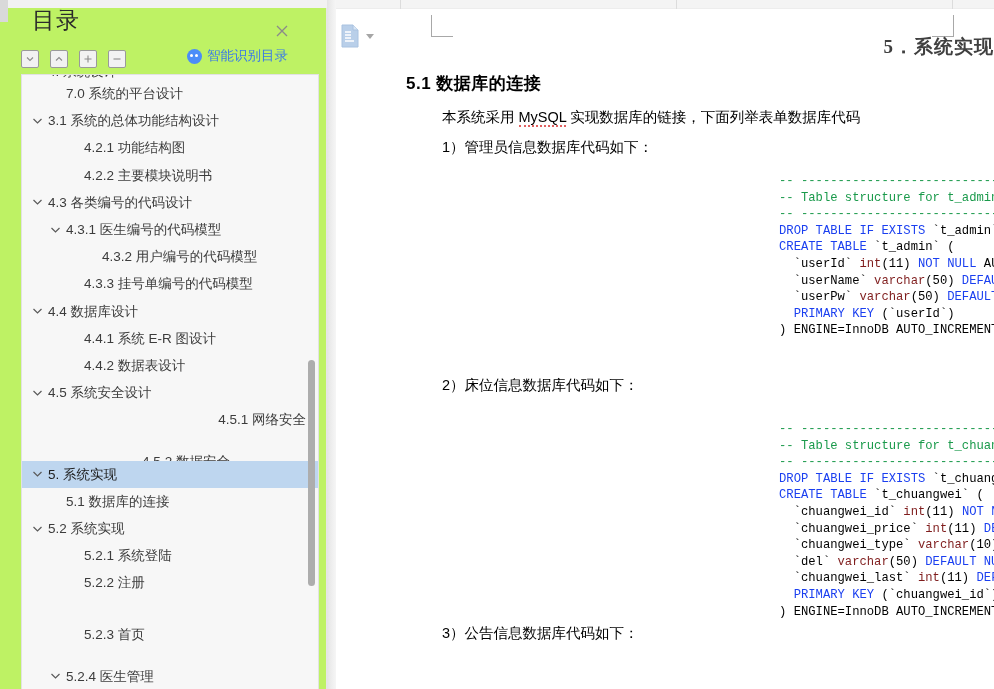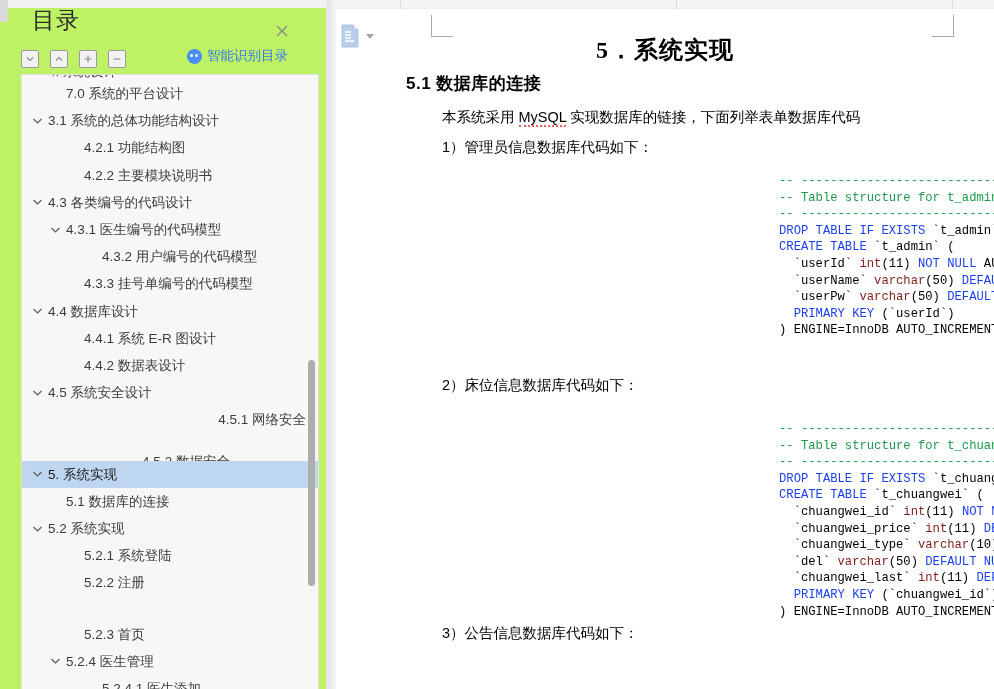--- a/index.html
+++ b/index.html
@@ -282,25 +282,25 @@
     border-left: 4px solid transparent;
     border-right: 4px solid transparent;
     border-top: 5px solid #a6a6a6;
   }
 
   .doc-h1 {
     position: absolute;
     left: 0;
     top: 24px;
     width: 658px;
-    text-align: center;
+    text-align: right;
     font-family: "Liberation Serif", "DejaVu Serif", serif;
-    font-size: 24px;
+    font-size: 19px;
     font-weight: bold;
-    color: #000000;
+    color: #404040;
     letter-spacing: 1px;
   }
   .doc-h2 {
     position: absolute;
     left: 70px;
     top: 62px;
     font-family: "Liberation Sans", "DejaVu Sans", sans-serif;
     font-size: 17px;
     font-weight: bold;
     color: #000000;
@@ -499,21 +499,21 @@
             <span class="row-label">5.2.1  系统登陆</span>
           </div>
           <div class="tree-row" style="padding-left: 44px;">
             <span class="caret empty"></span>
             <span class="row-label">5.2.2  注册</span>
           </div>
           <div class="tree-row" style="padding-left: 44px; margin-top: 24px;">
             <span class="caret empty"></span>
             <span class="row-label">5.2.3  首页</span>
           </div>
-          <div class="tree-row" style="padding-left: 26px;">
+          <div class="tree-row" style="padding-left: 26px; margin-top: 15px;">
             <span class="caret">
               <svg width="11" height="8" viewBox="0 0 11 8">
                 <path d="M1.5 2 L5.5 6 L9.5 2" stroke="#5a5a5a" stroke-width="1.2" fill="none"></path>
               </svg>
             </span>
             <span class="row-label">5.2.4  医生管理</span>
           </div>
           <div class="tree-row" style="padding-left: 62px;">
             <span class="caret empty"></span>
             <span class="row-label">5.2.4.1  医生添加</span>

